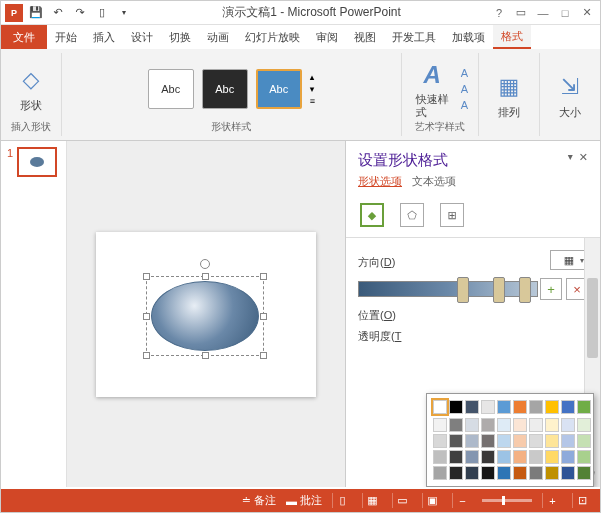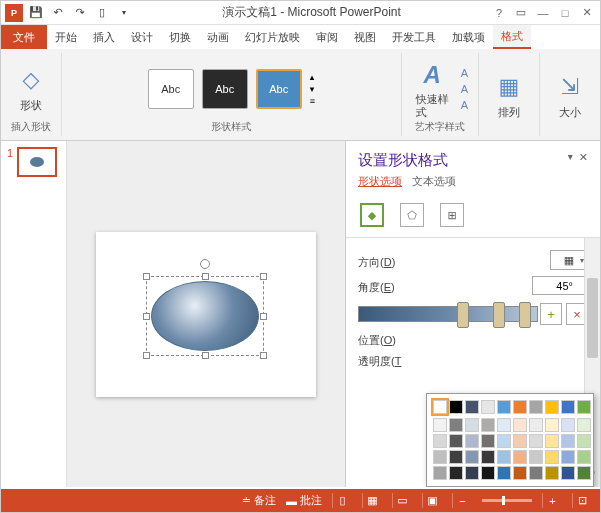--- a/index.html
+++ b/index.html
@@ -207,24 +207,20 @@
     <div class="fp-icons">
       <span class="fp-ico active">◆</span>
       <span class="fp-ico">⬠</span>
       <span class="fp-ico">⊞</span>
     </div>
     <div class="fp-body">
       <div class="fp-row">
         <span class="lbl"><span>方向</span>(<span class="u">D</span>)</span>
         <span class="color-btn">▦</span>
       </div>
-      <div class="fp-row">
-        <span class="lbl"><span>角度(</span><span class="u">E</span><span>)</span></span>
-        <input class="deg-input" value="45°" style="">
-      </div>
       <div class="grad-slider">
         <div class="grad-track">
           <div class="grad-stop" style="left:55%"></div>
           <div class="grad-stop" style="left:75%"></div>
           <div class="grad-stop" style="left:90%"></div>
         </div>
         <div class="grad-btns">
           <span class="gb">+</span>
           <span class="gb" style="color:#c04a3a">×</span>
         </div>

